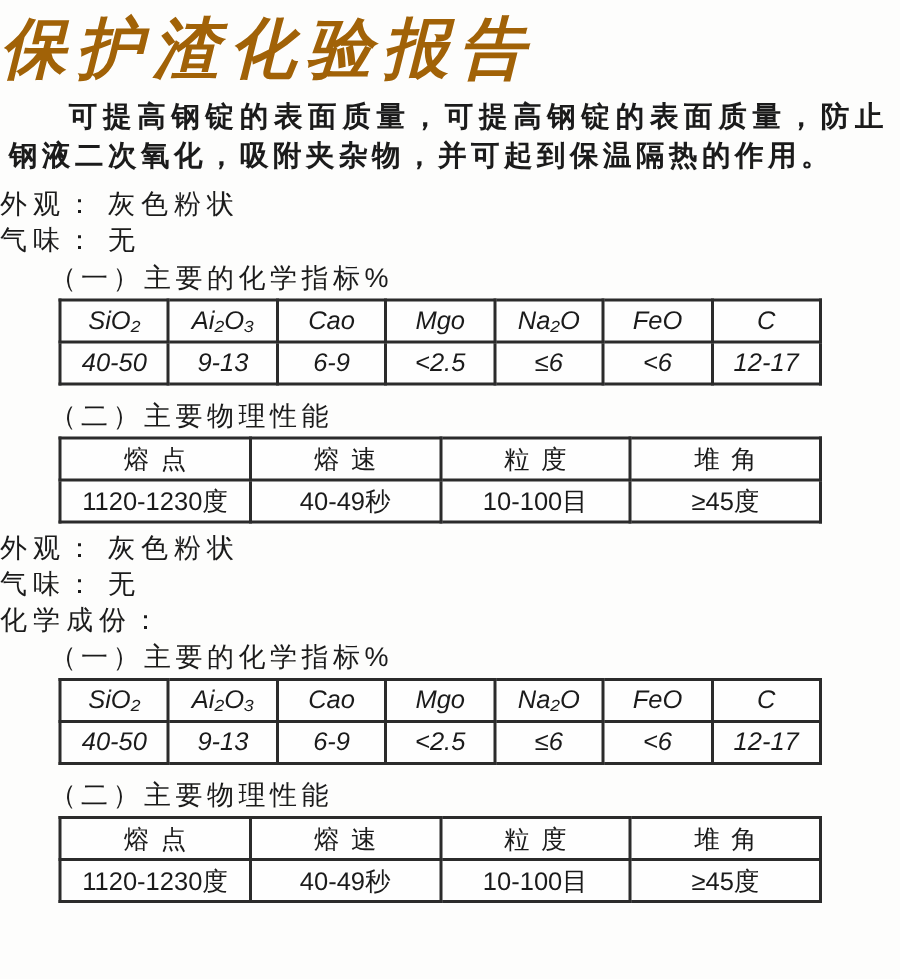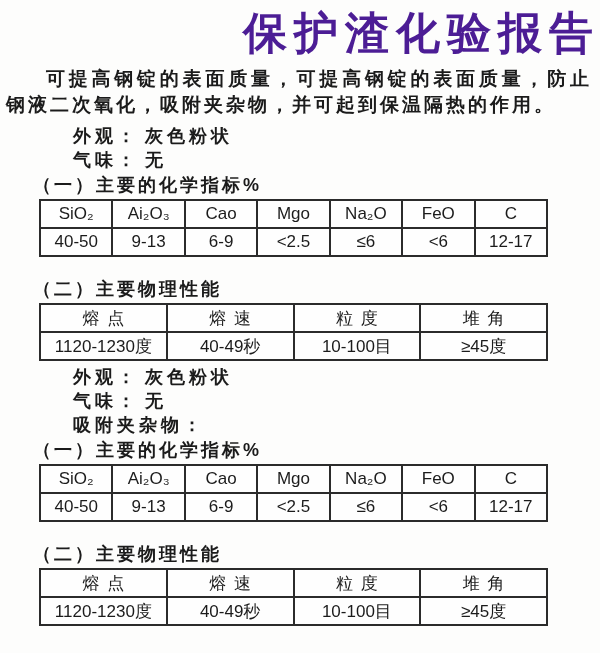--- a/index.html
+++ b/index.html
@@ -9,62 +9,62 @@
     width: 600px;
     height: 653px;
     margin: 0 auto;
     background: #fdfdfc;
     overflow: hidden;
     font-family: "Liberation Sans", "DejaVu Sans", sans-serif;
     color: #1b1b1b;
     padding-top: 8px;
   }
   .title {
-    text-align: right;
-    color: #4c1d95;
+    text-align: left;
+    color: #a16207;
     font-size: 44px;
     line-height: 50px;
     font-weight: 900;
     letter-spacing: 7px;
     margin-bottom: 8px;
     white-space: nowrap;
+    font-style: italic;
   }
   .title.second { margin-top: 2px; margin-bottom: 8px; }
   .intro {
     font-size: 19px;
     line-height: 26px;
     font-weight: 700;
     letter-spacing: 3px;
     text-align: justify;
     text-indent: 2.1em;
     margin: 0 8px 6px 6px;
   }
   .prop-line {
-    margin-left: 73px;
     font-size: 18px;
     line-height: 24px;
-    font-weight: 700;
+    font-weight: 400;
     letter-spacing: 4px;
   }
   .prop-line .prop-value { margin-left: 6px; }
   .sec-heading {
     margin: 1px 0 2px 33px;
     font-size: 18px;
     line-height: 24px;
-    font-weight: 700;
+    font-weight: 400;
     letter-spacing: 3px;
   }
   table {
     border-collapse: collapse;
     table-layout: fixed;
     width: 509px;
     margin-left: 39px;
     background: #fefefe;
   }
-  .chem-table { margin-bottom: 20px; }
+  .chem-table { margin-bottom: 8px; font-style: italic; }
   .phys-table { margin-bottom: 4px; }
   th, td {
     border: 2px solid #2b2b2b;
     height: 28px;
     text-align: center;
     vertical-align: middle;
     font-size: 17px;
     font-weight: 400;
     padding: 0 2px;
     overflow: hidden;
@@ -136,21 +136,21 @@
 
   <section>
 
     <div class="prop-line">
       <span>外观：</span><span class="prop-value">灰色粉状</span>
     </div>
     <div class="prop-line">
       <span>气味：</span><span class="prop-value">无</span>
     </div>
     <div class="prop-line">
-      <span>吸附夹杂物：</span><span class="prop-value"></span>
+      <span>化学成份：</span><span class="prop-value"></span>
     </div>
 
     <div class="sec-heading">（一）主要的化学指标%</div>
 
     <table class="chem-table">
       <tbody>
         <tr>
           <th>SiO₂</th>
           <th>Ai₂O₃</th>
           <th>Cao</th>

